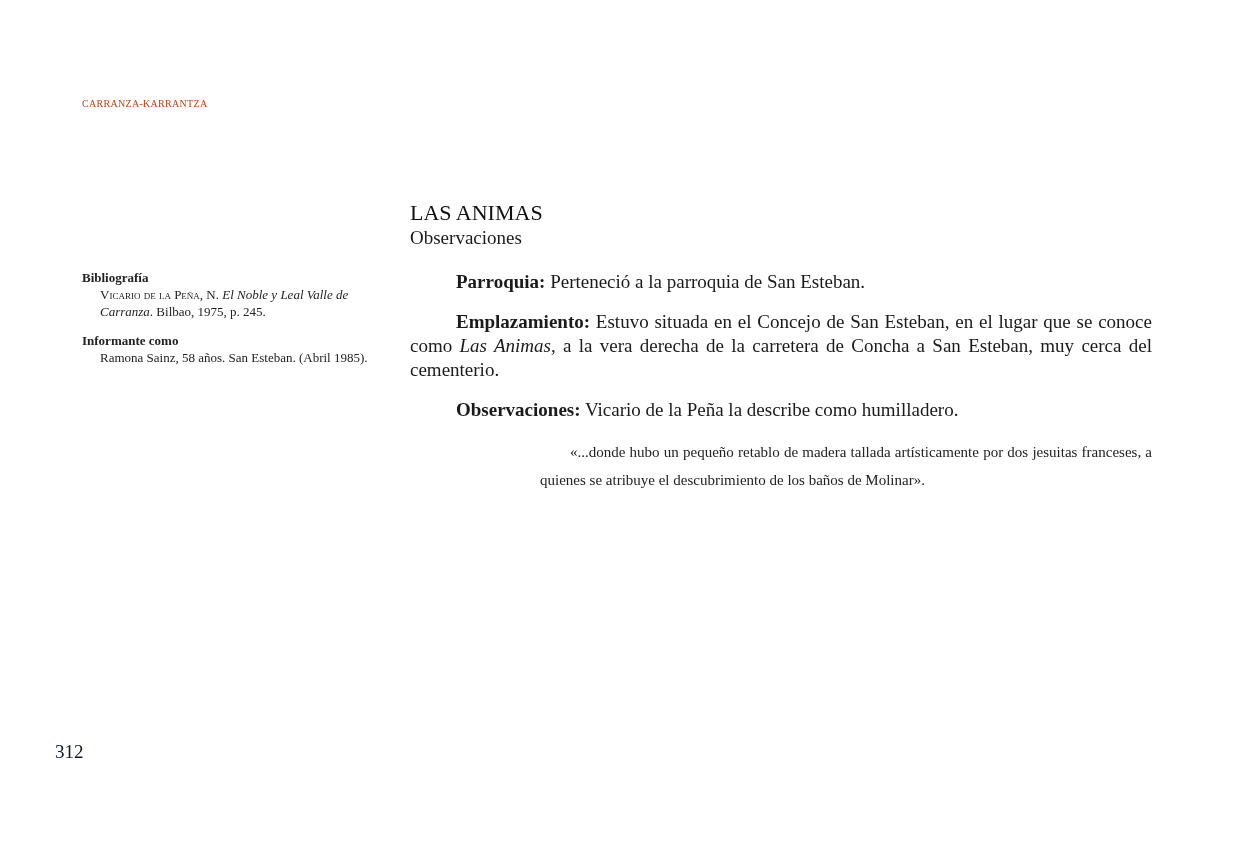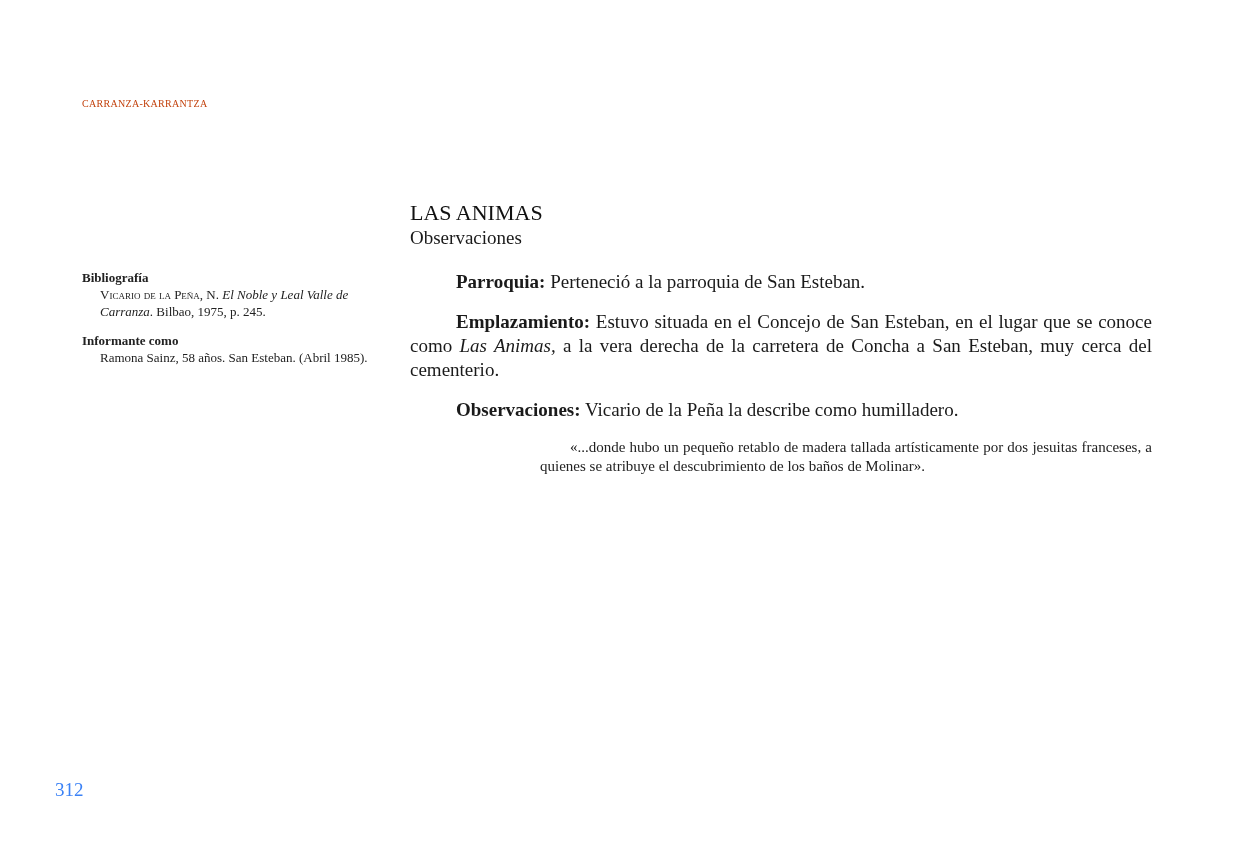--- a/index.html
+++ b/index.html
@@ -28,25 +28,25 @@
     .entry-status {
       font-size: 19px; line-height: 24px; margin-bottom: 20px;
     }
     .para {
       font-size: 19px; line-height: 24px; text-align: justify;
       text-indent: 46px; margin: 0 0 16px 0;
     }
     .para.cont { margin-top: -16px; margin-bottom: 12px; }
     .label { font-weight: bold; }
     .quote {
-      margin: 0 0 14px 130px; font-size: 15px; line-height: 19px;
+      margin: 0 0 14px 130px; font-size: 15px; line-height: 28px;
       text-align: justify; text-indent: 30px; color: #222;
     }
     .page-number {
-      position: absolute; left: 55px; top: 779px; font-size: 19px; color: #3b82f6;
+      position: absolute; left: 55px; top: 741px; font-size: 19px; color: #0f172a;
     }
   </style>
 </head>
 <body>
 
 <div class="running-head">CARRANZA-KARRANTZA</div>
 
 <div class="sidebar">
   <div class="sb-block">
     <div class="sb-head">Bibliografía</div>

